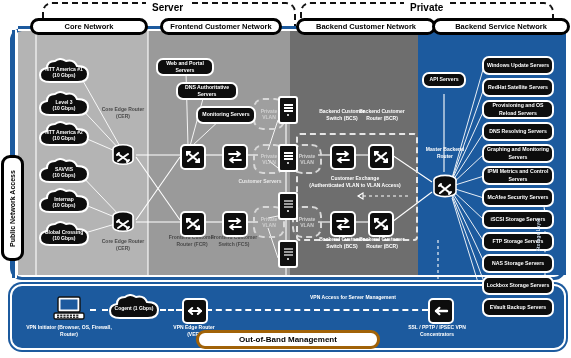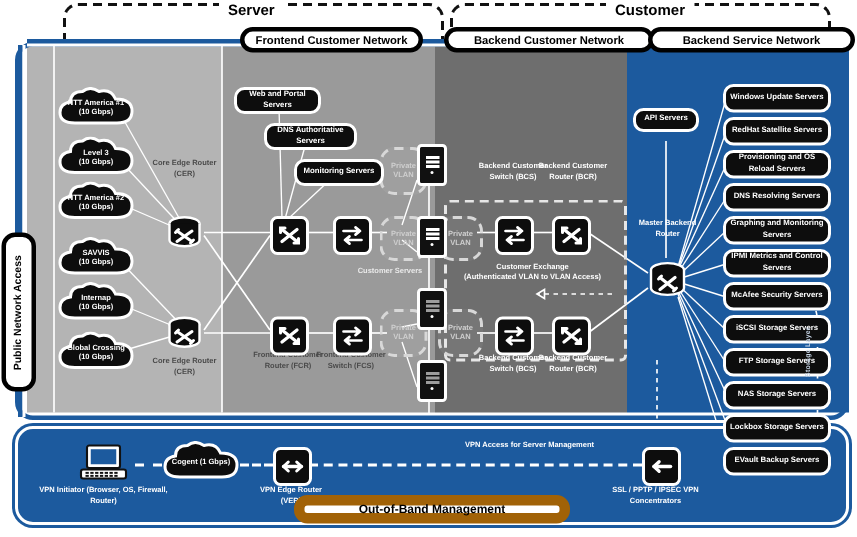--- a/index.html
+++ b/index.html
@@ -87,48 +87,49 @@
   
   .links{position:absolute;left:0;top:0;width:571px;height:358px;pointer-events:none;}
   .links line,.links path{stroke:#fff;stroke-width:1.1;fill:none;}
   .links .thin{stroke-width:.9;}
 
   
   .laptop{position:absolute;width:34px;height:26px;z-index:16;}
   .dashline{position:absolute;height:0;border-top:2px dashed #fff;z-index:12;}
 
   .oob-pill{position:absolute;left:196px;top:330px;width:184px;height:19px;background:#fff;
-    border:7px solid #a16207;border-radius:9px;display:flex;align-items:center;justify-content:center;
+    border:3px solid #a16207;border-radius:9px;display:flex;align-items:center;justify-content:center;
     font-size:8px;font-weight:bold;color:#000;z-index:30;box-sizing:border-box;}
 
   .blueline{position:absolute;background:#1c5a9e;z-index:5;}
   .whiteline{position:absolute;background:#fff;z-index:6;}
 </style>
 </head>
 <body>
 
 <div id="stage">
 
   <div class="bracket pub"></div>
   <div class="bracket priv"></div>
   <div class="bracket-label" style="left:146px;">Server</div>
-  <div class="bracket-label" style="left:404px;">Customer</div>
+  <div class="bracket-label" style="left:404px;">Private</div>
 
   <div class="zone zone-core"></div>
   <div class="zone zone-front"></div>
   <div class="zone zone-back"></div>
   <div class="zone zone-svc"></div>
 
   <div class="panel-outer"></div>
 
   <div class="blueline" style="left:18px;top:26px;width:548px;height:3px;"></div>
   <div class="whiteline" style="left:18px;top:29px;width:548px;height:1.5px;"></div>
   <div class="blueline" style="left:12px;top:30px;width:3px;height:248px;"></div>
   <div class="whiteline" style="left:15px;top:30px;width:1.5px;height:248px;"></div>
 
+  <div class="pill" style="left:30px;top:18px;width:118px;">Core Network</div>
   <div class="pill" style="left:160px;top:18px;width:122px;">Frontend Customer Network</div>
   <div class="pill" style="left:296px;top:18px;width:140px;">Backend Customer Network</div>
   <div class="pill" style="left:432px;top:18px;width:138px;">Backend Service Network</div>
 
   <div class="vlabel" style="left:1px;top:155px;width:17px;height:100px;">
     <span>Public Network Access</span>
   </div>
 
   <svg class="links">
 

